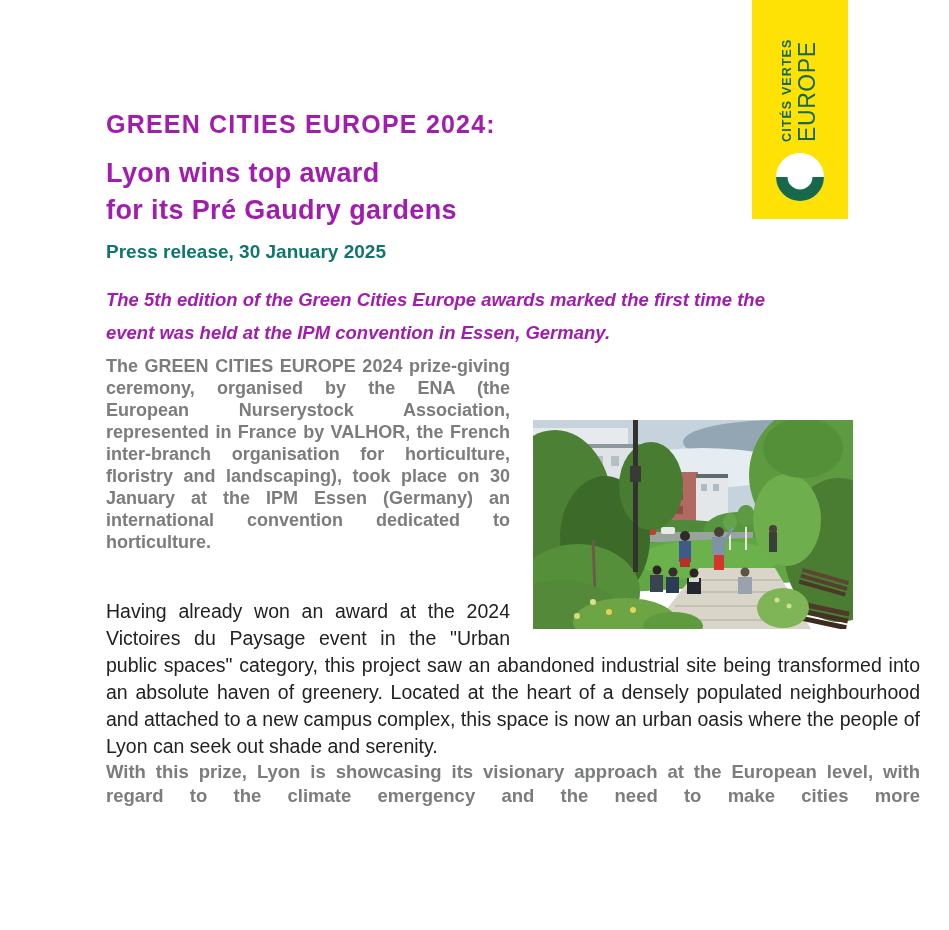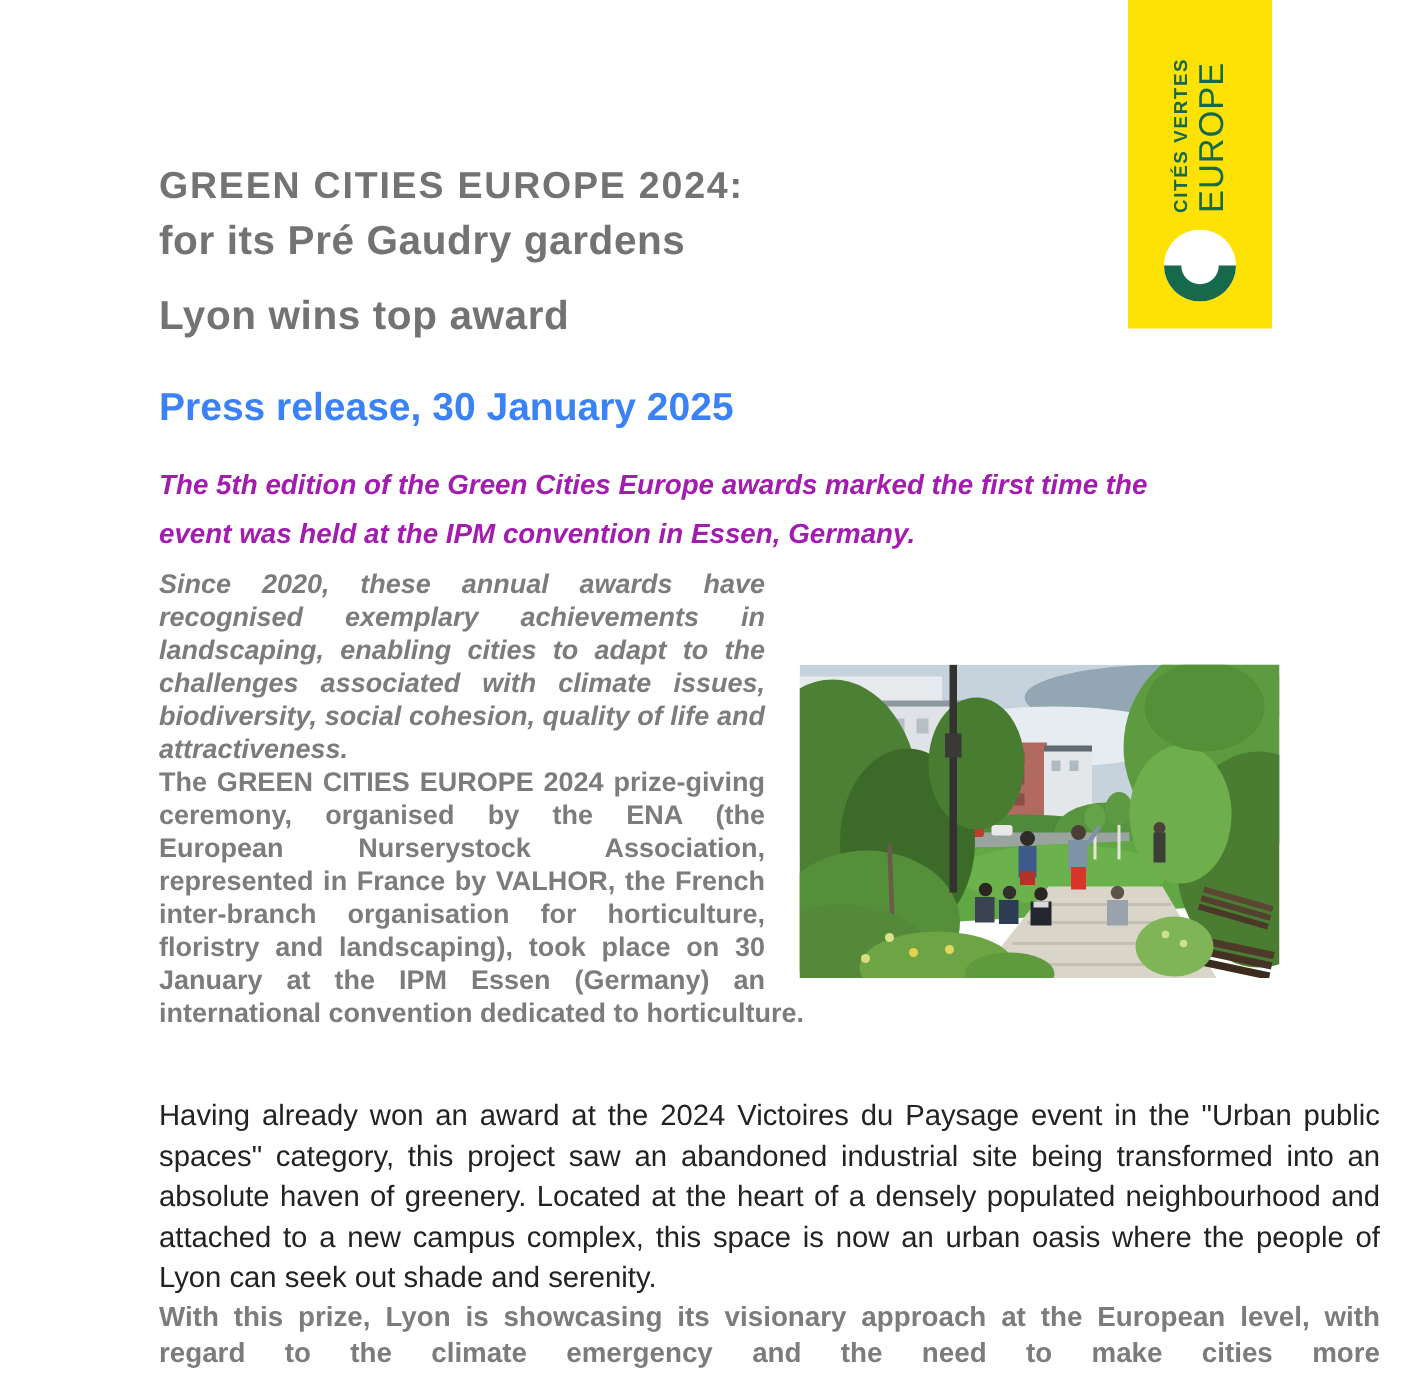--- a/index.html
+++ b/index.html
@@ -22,26 +22,26 @@
     transform: rotate(-90deg); transform-origin: 0 0;
     white-space: nowrap; color: #17694C; line-height: 1;
   }
   .logo-line1 { font-size: 12.5px; font-weight: bold; letter-spacing: 1.1px; }
   .logo-line2 { font-size: 23px; font-weight: normal; letter-spacing: 0.6px; margin-top: 2px; }
   .logo-mark { position: absolute; left: 24px; top: 153px; }
 
   
   .content { position: absolute; left: 106px; top: 0; width: 814px; color: #1f1f1f; }
 
-  .h1-line { color: #737373; font-weight: bold; line-height: 1; }
+  .h1-line { color: #a21caf; font-weight: bold; line-height: 1; }
   .h1-line.first  { margin-top: 112px; font-size: 25px; letter-spacing: 1.2px; }
   .h1-line.second { margin-top: 23px;  font-size: 27px; letter-spacing: 0.4px; }
   .h1-line.third  { margin-top: 10px;  font-size: 27px; letter-spacing: 0.4px; }
 
-  .press { margin-top: 34px; font-size: 26px; font-weight: bold; line-height: 1; color: #3b82f6; }
+  .press { margin-top: 18px; font-size: 19px; font-weight: bold; line-height: 1; color: #0f766e; }
 
   .intro { margin-top: 22px; font-size: 18.5px; font-weight: bold; font-style: italic;
            line-height: 33px; color: #a21caf; }
   .intro div { white-space: nowrap; }
 
   .gray-block {
     margin-top: 6px; width: 777px;
     color: #7b7c7e; font-weight: bold;
     font-size: 18px; line-height: 22px;
     text-align: justify;
@@ -80,22 +80,22 @@
     </div>
     <svg class="logo-mark" width="48" height="48" viewBox="-24 -24 48 48">
       <circle cx="0" cy="0" r="24" fill="#ffffff"></circle>
       <path d="M -24 0 A 24 24 0 0 0 24 0 L 12.5 0 A 12.5 12.5 0 0 1 -12.5 0 Z" fill="#17694C"></path>
     </svg>
   </div>
 
   <div class="content">
 
     <div class="h1-line first">GREEN CITIES EUROPE 2024:</div>
+    <div class="h1-line second">Lyon wins top award</div>
     <div class="h1-line third">for its Pré Gaudry gardens</div>
-    <div class="h1-line second">Lyon wins top award</div>
 
     <div class="press">Press release, 30 January 2025</div>
 
     <div class="intro">
       <div>The 5th edition of the Green Cities Europe awards marked the first time the</div>
       <div>event was held at the IPM convention in Essen, Germany.</div>
     </div>
 
     <div class="gray-block">
 
@@ -200,21 +200,20 @@
             <circle cx="76" cy="192" r="3" fill="#e4d24e"></circle>
             <circle cx="44" cy="196" r="3" fill="#d4de7f"></circle>
             <circle cx="100" cy="190" r="3" fill="#e0d95e"></circle>
             <ellipse cx="250" cy="188" rx="26" ry="20" fill="#7fb457"></ellipse>
             <circle cx="244" cy="180" r="2.5" fill="#cfe08e"></circle>
             <circle cx="256" cy="186" r="2.5" fill="#cfe08e"></circle>
           </svg>
         </div>
       </div>
 
-      <p class="italic">Since 2020, these annual awards have recognised exemplary achievements in landscaping, enabling cities to adapt to the challenges associated with climate issues, biodiversity, social cohesion, quality of life and attractiveness.</p>
       <p>The GREEN CITIES EUROPE 2024 prize-giving ceremony, organised by the ENA (the European Nurserystock Association, represented in France by VALHOR, the French inter-branch organisation for horticulture, floristry and landscaping), took place on 30 January at the IPM Essen (Germany) an international convention dedicated to horticulture.</p>
     </div>
 
     <p class="black-para">Having already won an award at the 2024 Victoires du Paysage event in the "Urban public spaces" category, this project saw an abandoned industrial site being transformed into an absolute haven of greenery. Located at the heart of a densely populated neighbourhood and attached to a new campus complex, this space is now an urban oasis where the people of Lyon can seek out shade and serenity.</p>
     <p class="final-para">With this prize, Lyon is showcasing its visionary approach at the European level, with regard to the climate emergency and the need to make cities more</p>
 
   </div>
 </div>
 
 </body></html>

